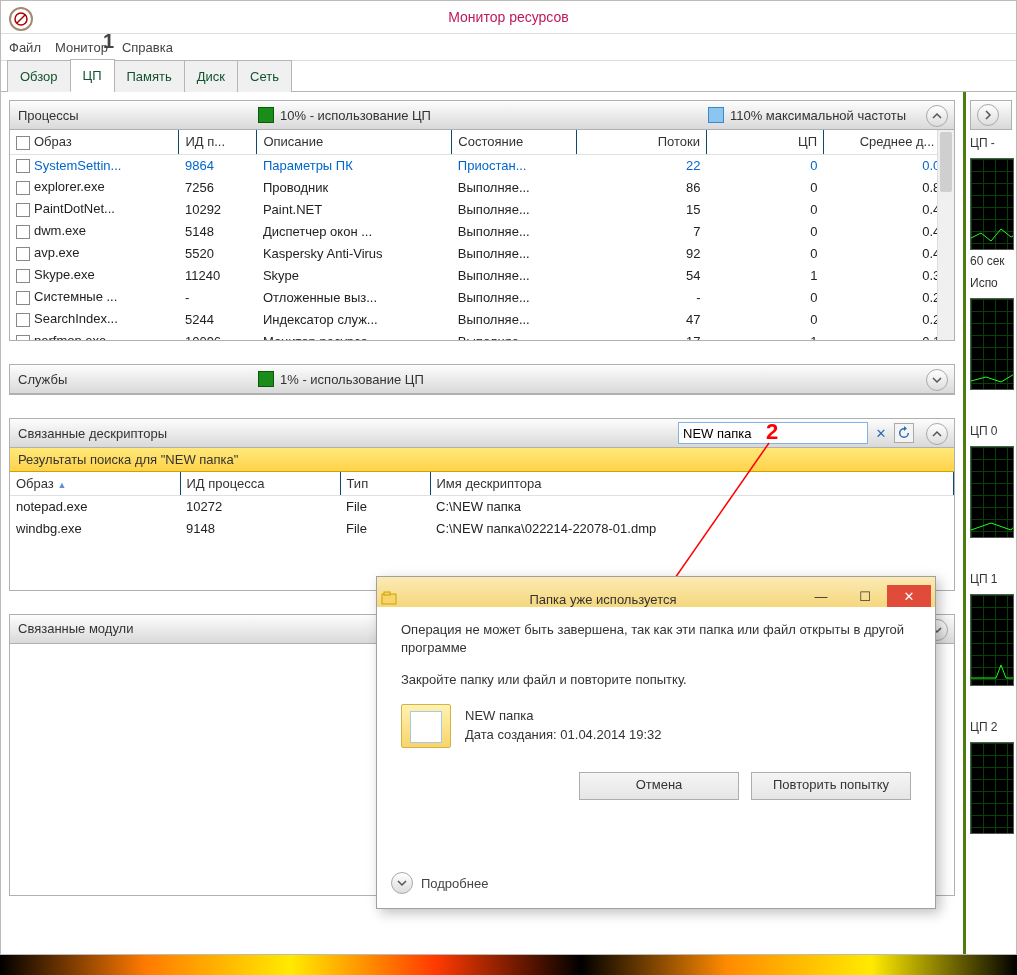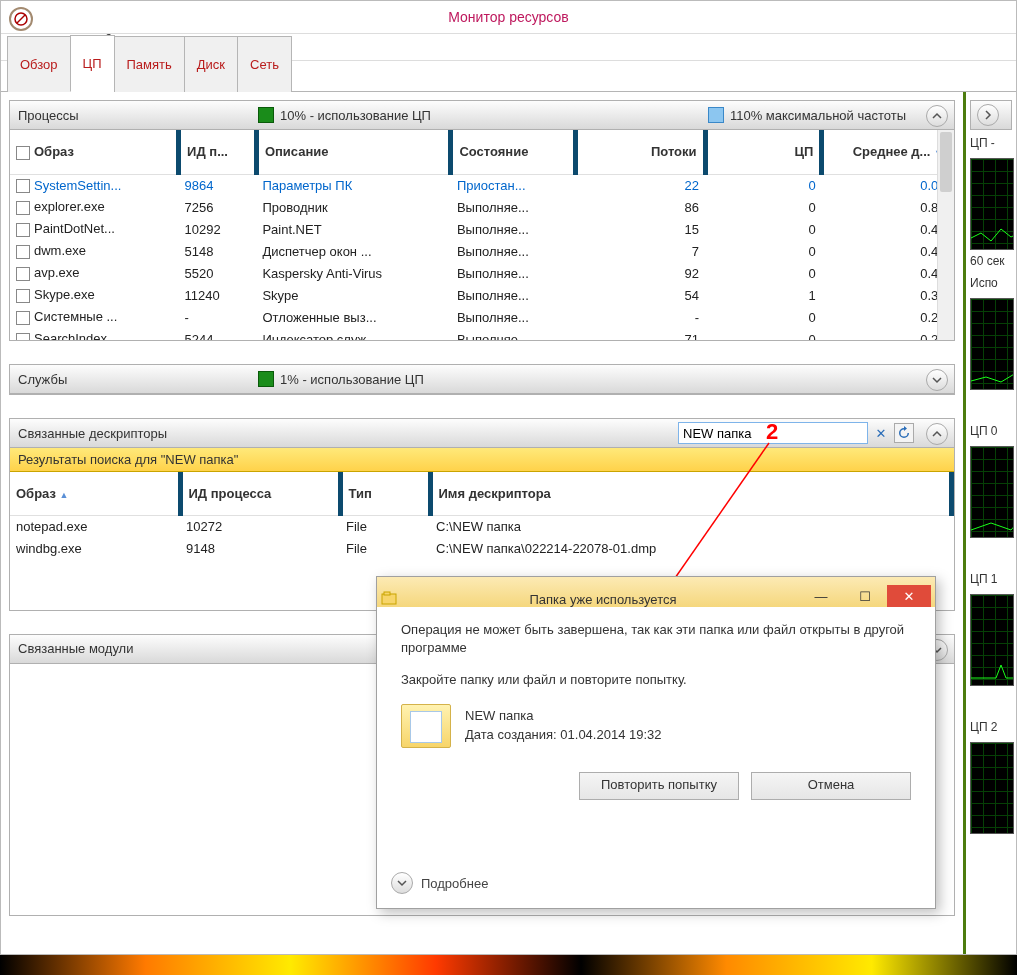--- a/index.html
+++ b/index.html
@@ -5,36 +5,36 @@
   html,body{margin:0;padding:0;font-family:"Segoe UI",Tahoma,sans-serif;font-size:13px;color:#333;background:#fff;}
   .window{width:1017px;height:955px;position:relative;border:1px solid #bbb;box-sizing:border-box;background:#fff;overflow:hidden;}
   .titlebar{height:32px;display:flex;align-items:center;padding:0 8px;background:#fff;border-bottom:1px solid #ddd;justify-content:center;position:relative;}
   .titlebar .app-icon{position:absolute;left:8px;top:6px;width:20px;height:20px;border:2px solid #a38a70;border-radius:50%;display:flex;align-items:center;justify-content:center;color:#a00;font-weight:bold;}
   .titlebar .app-icon svg{width:14px;height:14px;}
   .title{font-size:14px;color:#be185d;}
   .menubar{height:26px;display:flex;align-items:center;padding:0 8px;border-bottom:1px solid #ddd;position:relative;}
   .menubar span{margin-right:14px;color:#444;}
   .annot-1{position:absolute;left:102px;top:-4px;color:#ff0000;font-size:20px;font-weight:bold;}
   .tabs{height:30px;display:flex;align-items:flex-end;border-bottom:1px solid #b5b5b5;padding-left:6px;}
-  .tab{padding:20px 12px;border:1px solid #b5b5b5;border-bottom:none;background:#f0f0f0;margin-right:-1px;position:relative;bottom:-1px;color:#b91c1c;}
+  .tab{padding:8px 12px;border:1px solid #b5b5b5;border-bottom:none;background:#f0f0f0;margin-right:-1px;position:relative;bottom:-1px;color:#14532d;}
   .tab.active{background:#fff;border-bottom:1px solid #fff;}
   .content-row{display:flex;height:calc(100% - 88px);}
   .left-pane{width:962px;padding:8px;box-sizing:border-box;overflow:hidden;}
   .right-pane{flex:1;border-left:3px solid #4d7c0f;padding:8px 4px;box-sizing:border-box;overflow:hidden;}
   .panel{margin-bottom:23px;border:1px solid #b0b0b0;}
   .panel-hdr{height:28px;background:linear-gradient(#fdfdfd,#d9d9d9);border-bottom:1px solid #b0b0b0;display:flex;align-items:center;padding:0 8px;position:relative;}
   .panel-hdr .hdr-title{font-weight:400;color:#333;flex:0 0 240px;}
   .panel-hdr .metric{color:#333;display:flex;align-items:center;gap:6px;}
   .sq{width:14px;height:14px;display:inline-block;}
   .sq.green{background:#1a8c1a;border:1px solid #0a5a0a;}
   .sq.blue{background:#8cc6f0;border:1px solid #3a88c8;}
   .expand-btn{position:absolute;right:6px;top:4px;width:20px;height:20px;border:1px solid #aaa;border-radius:50%;background:linear-gradient(#fff,#ddd);display:flex;align-items:center;justify-content:center;}
   .expand-btn svg{width:10px;height:10px;}
   table{width:100%;border-collapse:collapse;table-layout:fixed;}
-  thead th{text-align:left;font-weight:700;padding:14px 6px;border-right:5px solid #0c4a6e;border-bottom:1px solid #e0e0e0;color:#333;white-space:nowrap;overflow:hidden;text-overflow:ellipsis;background:#fff;}
+  thead th{text-align:left;font-weight:400;padding:4px 6px;border-right:1px solid #0c4a6e;border-bottom:1px solid #e0e0e0;color:#333;white-space:nowrap;overflow:hidden;text-overflow:ellipsis;background:#fff;}
   tbody td{padding:2px 6px;white-space:nowrap;overflow:hidden;text-overflow:ellipsis;color:#222;}
   tbody tr{height:22px;}
   .num{text-align:right;}
   .chk{display:inline-block;width:12px;height:12px;border:1px solid #888;vertical-align:middle;margin-right:4px;}
   .proc-table-wrap{height:210px;overflow:hidden;position:relative;}
   .proc-table-wrap .vscroll{position:absolute;right:0;top:0;bottom:0;width:16px;background:#f0f0f0;border-left:1px solid #ddd;}
   .vscroll .thumb{position:absolute;left:2px;right:2px;top:2px;height:60px;background:#cfcfcf;border-radius:2px;}
   .row-sel td{color:#0066cc;}
   .search-row{display:flex;align-items:center;gap:4px;position:absolute;right:40px;top:3px;}
   .search-input{width:180px;height:20px;border:1px solid #7eb4ea;padding:0 4px;font-family:inherit;font-size:13px;}
@@ -202,21 +202,21 @@
                   <td>Выполняе...</td>
                   <td class="num">-</td>
                   <td class="num">0</td>
                   <td class="num">0.22</td>
                 </tr>
                 <tr>
                   <td><span class="chk"></span>SearchIndex...</td>
                   <td>5244</td>
                   <td>Индексатор служ...</td>
                   <td>Выполняе...</td>
-                  <td class="num">71</td>
+                  <td class="num">47</td>
                   <td class="num">0</td>
                   <td class="num">0.21</td>
                 </tr>
                 <tr>
                   <td><span class="chk"></span>perfmon.exe</td>
                   <td>10096</td>
                   <td>Монитор ресурсо...</td>
                   <td>Выполняе...</td>
                   <td class="num">17</td>
                   <td class="num">1</td>
@@ -385,22 +385,22 @@
       <div style="height:14px"></div>
       <div>Закройте папку или файл и повторите попытку.</div>
       <div class="dlg-folder">
         <div class="folder-ico"></div>
         <div>
           <div>NEW папка</div>
           <div>Дата создания: 01.04.2014 19:32</div>
         </div>
       </div>
       <div class="dlg-actions">
+        <div class="btn">Отмена</div>
         <div class="btn">Повторить попытку</div>
-        <div class="btn">Отмена</div>
       </div>
     </div>
     <div class="dlg-details">
       <span class="circle">
           <svg width="10" height="10" viewBox="0 0 10 10">
             <path d="M1 3 L5 7 L9 3" fill="none" stroke="#555" stroke-width="1.5"></path>
           </svg>
         </span>
       <span>Подробнее</span>
     </div>

